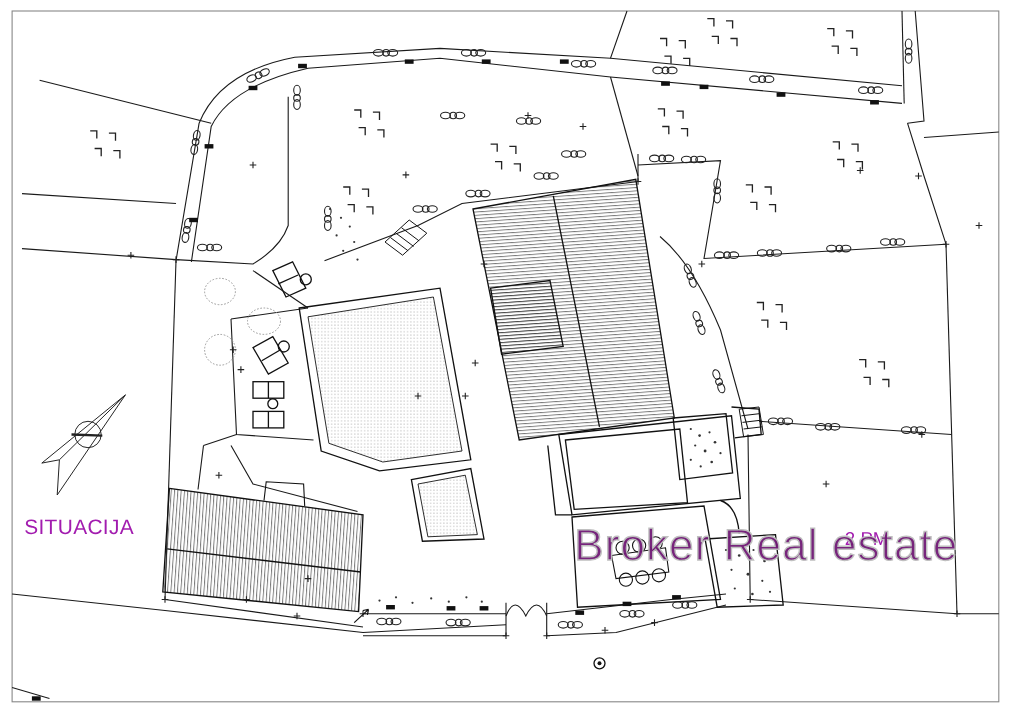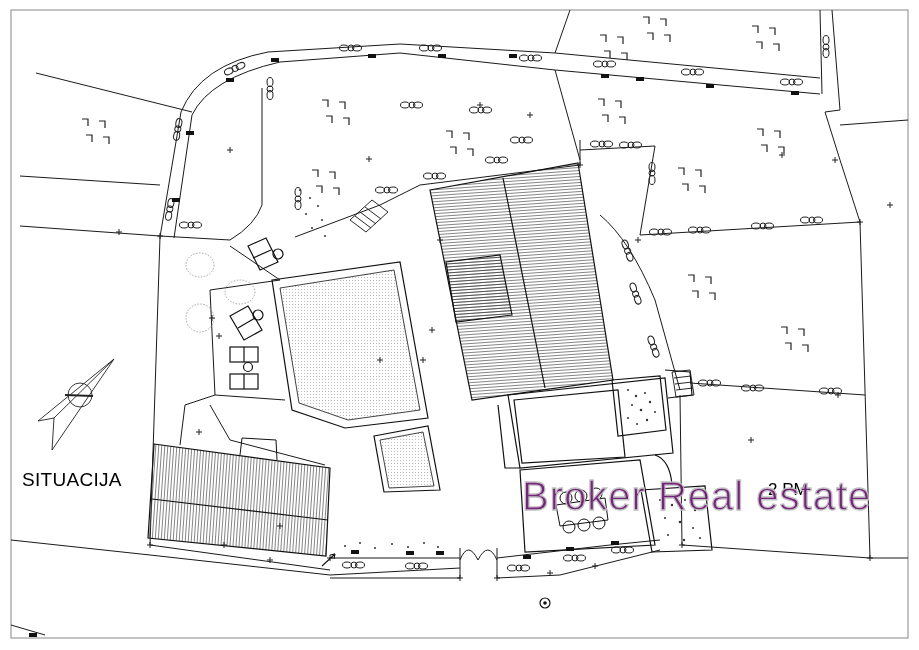--- a/index.html
+++ b/index.html
@@ -1,18 +1,18 @@
 <!DOCTYPE html>
 <html><head>
 <meta charset="utf-8">
 <style>
   html,body{margin:0;padding:0;background:#ffffff;}
   body{width:919px;height:650px;overflow:hidden;position:relative;font-family:"Liberation Sans",sans-serif;}
   #plan{position:absolute;left:0;top:0;width:919px;height:650px;}
-  .lbl{position:absolute;color:#000000;font-family:"Liberation Sans",sans-serif;}
+  .lbl{position:absolute;color:#a21caf;font-family:"Liberation Sans",sans-serif;}
   .title{left:22px;top:469px;font-size:19px;letter-spacing:0.3px;}
   .pm{left:768px;top:480px;font-size:17px;}
   .wm{position:absolute;left:522px;top:474px;font-size:40px;font-weight:normal;color:#701a75;
       -webkit-text-stroke:1.3px #bdbdbd;letter-spacing:1px;font-family:"Liberation Sans",sans-serif;opacity:0.95;white-space:nowrap;}
 </style>
 </head>
 <body>
 
 <svg id="plan" viewBox="0 0 919 650" xmlns="http://www.w3.org/2000/svg">
   <defs>

